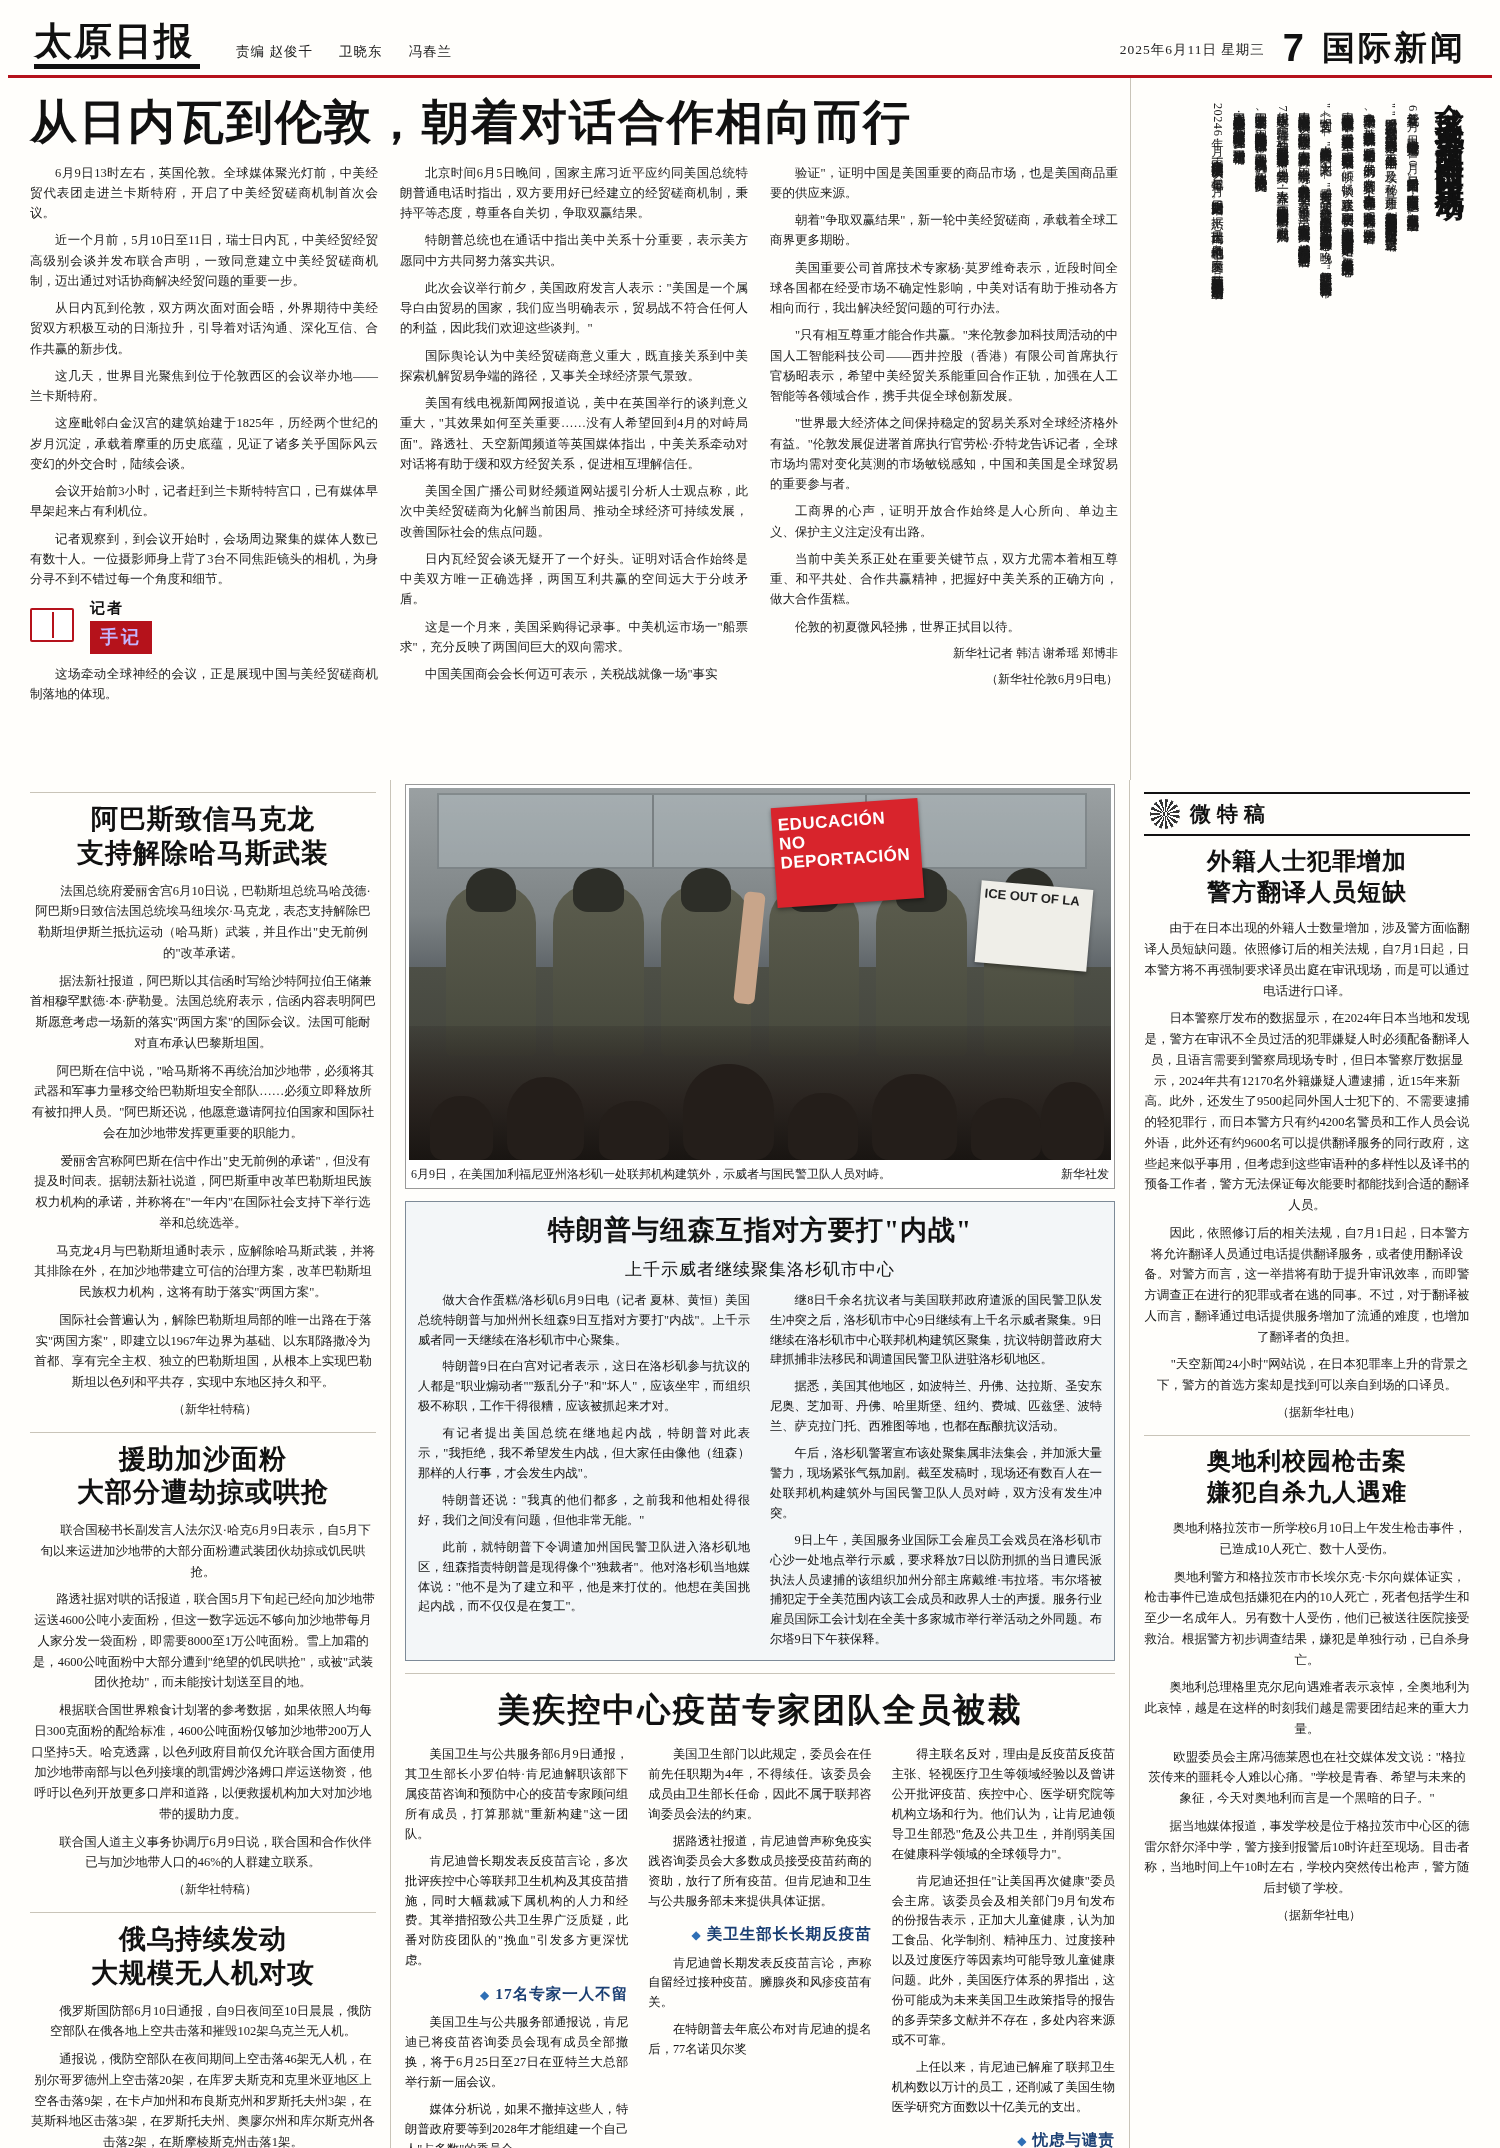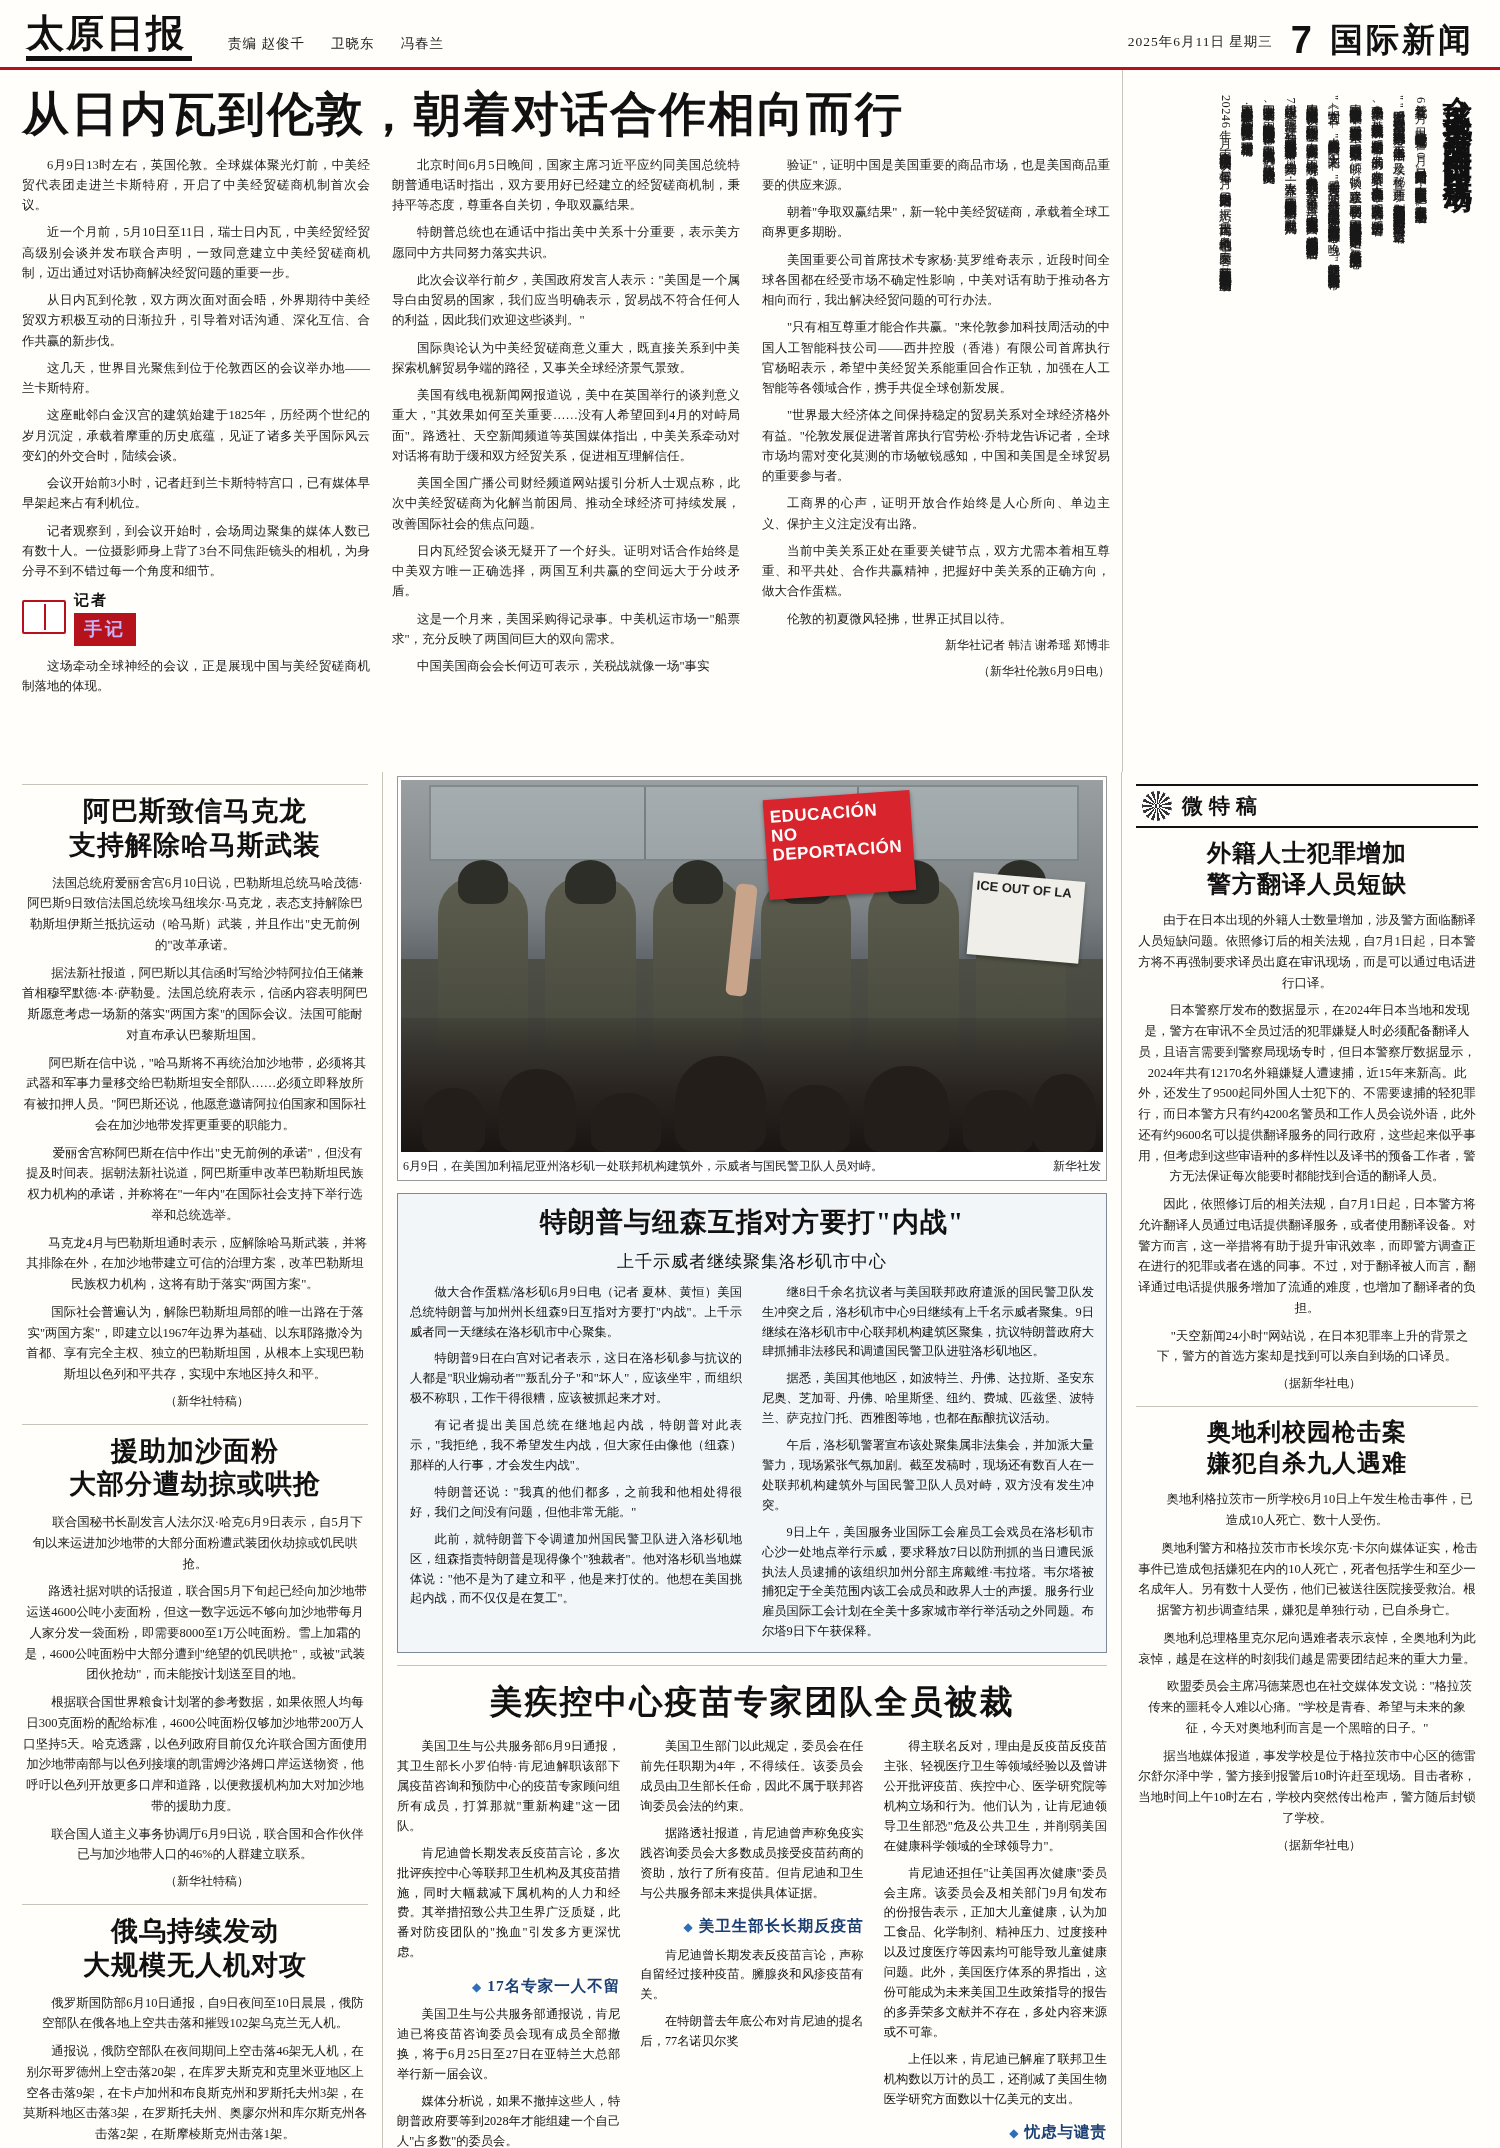--- a/index.html
+++ b/index.html
@@ -11,21 +11,21 @@
     width: 1500px;
     height: 2148px;
     font-family: "Liberation Serif", "DejaVu Serif", serif;
     color: #111;
     position: relative;
     overflow: hidden;
   }
   .page {
     width: 1500px;
     height: 2148px;
-    padding: 0;
+    padding: 8px;
     box-sizing: border-box;
     position: relative;
     background: #fffefb;
   }
 
   
   .masthead {
     display: flex;
     align-items: flex-end;
     padding: 14px 26px 6px 26px;
@@ -187,21 +187,21 @@
   }
   .vert-text p {
     margin: 0 0 2px 0;
     text-indent: 2em;
   }
 
   
   .reporter-note {
     display: flex;
     align-items: center;
-    gap: 8px;
+    gap: 16px;
     margin: 4px 0 10px 0;
     font-family: Liberation Serif, serif;
   }
   .note-icon {
     width: 40px; height: 30px;
     border: 2px solid #b5121b;
     border-radius: 2px;
     position: relative;
     flex: 0 0 40px;
     background: #fff;

